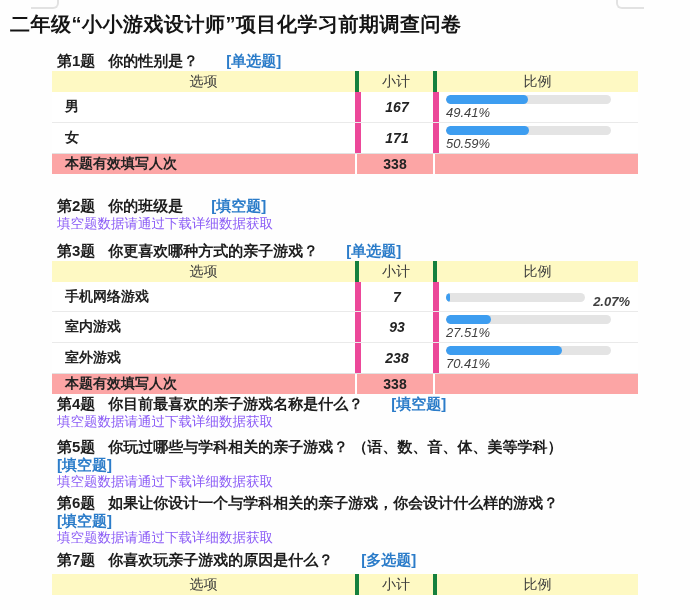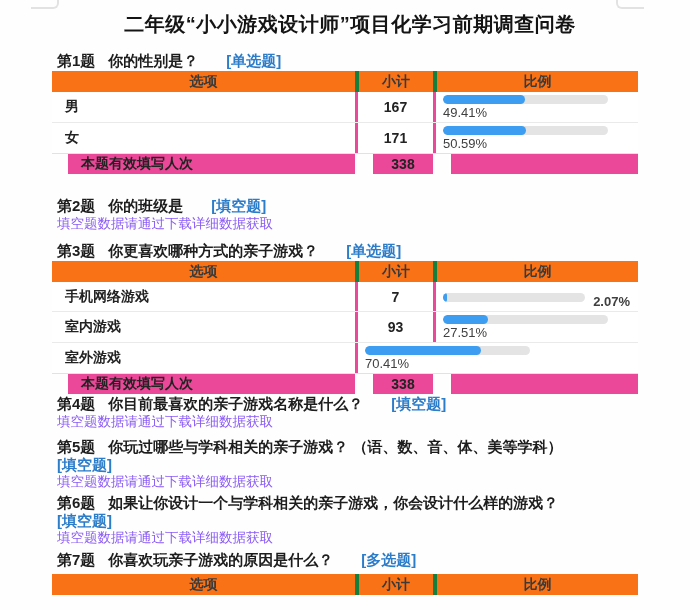--- a/index.html
+++ b/index.html
@@ -7,47 +7,47 @@
     width:700px;height:610px;overflow:hidden;background:#fefefe;
     font-family:"Liberation Sans","DejaVu Sans",sans-serif;color:#1b1b1b;
   }
   .page{position:relative;width:700px;height:610px;overflow:hidden;}
 
   
   .corner{position:absolute;top:-13px;width:26px;height:20px;}
   .corner.left{left:31px;border-right:2px solid #e2e2e2;border-bottom:2px solid #e2e2e2;border-bottom-right-radius:6px;}
   .corner.right{left:616px;border-left:2px solid #e2e2e2;border-bottom:2px solid #e2e2e2;border-bottom-left-radius:6px;}
 
-  .title{margin:12px 10px 0;text-align:center;font-size:20px;font-weight:700;color:#141414;letter-spacing:.5px;line-height:24px;}
+  .title{margin:12px 10px 0;font-size:20px;font-weight:700;color:#141414;letter-spacing:.5px;line-height:24px;}
 
   .q{padding-left:57px;padding-right:32px;font-size:15px;font-weight:700;color:#1d1d1d;line-height:20px;}
   .q .q-text{margin-left:13px;}
   .q .q-tag{color:#2b7cc9;margin-left:28px;}
   .q .q-tag.block{display:block;margin-left:0;line-height:18px;}
   .q.two-line{line-height:19px;}
   .note{padding-left:57px;font-size:13.5px;font-weight:400;color:#8b5cf6;line-height:16px;}
 
   .q1{margin-top:15px;} .q2{margin-top:22px;} .q3{margin-top:9px;}
   .q4{} .q5{margin-top:7px;} .q6{margin-top:3px;}
   .q7{margin-top:4px;} 
 
   .tbl{margin-left:52px;width:586px;font-size:14px;}
   .tbl.t3{margin-top:4px;}
   .tr{display:grid;grid-template-columns:303px 78px 1fr;}
-  .thead .th{background:#f97316;height:21px;line-height:21px;text-align:center;font-weight:700;color:#3a3a3a;}
+  .thead .th{background:#fef9c3;height:21px;line-height:21px;text-align:center;font-weight:400;color:#3a3a3a;}
   .thead .th + .th{border-left:4px solid #15803d;}
   .tr.body{background:#fff;min-height:29px;}
   .tr.body + .tr.body{border-top:1px solid #eaeaea;}
   .td{display:flex;align-items:center;}
-  .tr.body .td + .td{border-left:3px solid #ec4899;}
+  .tr.body .td + .td{border-left:6px solid #ec4899;font-style:italic;}
   .c-opt{padding-left:13px;font-weight:700;color:#232323;}
   .c-cnt{justify-content:center;font-weight:700;color:#232323;}
   .c-ratio{padding:3px 6px 2px 7px;display:block;}
   .tfoot{border-top:1px solid #e2e2e2;}
-  .tfoot .td{background:#ec4899;height:20px;margin-left:16px;}
+  .tfoot .td{background:#fca5a5;height:20px;}
   .tfoot .td + .td{border-left:2px solid #fff;}
   .tfoot .c-opt{font-weight:700;}
 
   .track{width:165px;height:9px;background:#e4e4e4;border-radius:5px;overflow:hidden;}
   .fill{height:100%;background:#3d9df0;border-radius:5px;min-width:4px;}
   .pct{font-size:13px;font-weight:500;color:#404040;margin-top:2px;line-height:14px;}
   .barwrap.inline{display:flex;align-items:center;height:100%;padding-right:2px;}
   .barwrap.inline .track{flex:1;margin-right:8px;width:auto;}
   .barwrap.inline .pct{margin-top:10px;font-weight:700;}
 </style>
@@ -136,20 +136,21 @@
         <div class="barwrap">
           <div class="track">
               <div class="fill" style="width: 27.51%;"></div>
             </div>
           <div class="pct">27.51%</div>
         </div>
       </div>
     </div>
     <div class="tr body">
       <div class="td c-opt">室外游戏</div>
+      <div class="td c-cnt">238</div>
       <div class="td c-ratio">
         <div class="barwrap">
           <div class="track">
               <div class="fill" style="width: 70.41%;"></div>
             </div>
           <div class="pct">70.41%</div>
         </div>
       </div>
     </div>
     <div class="tr tfoot">

